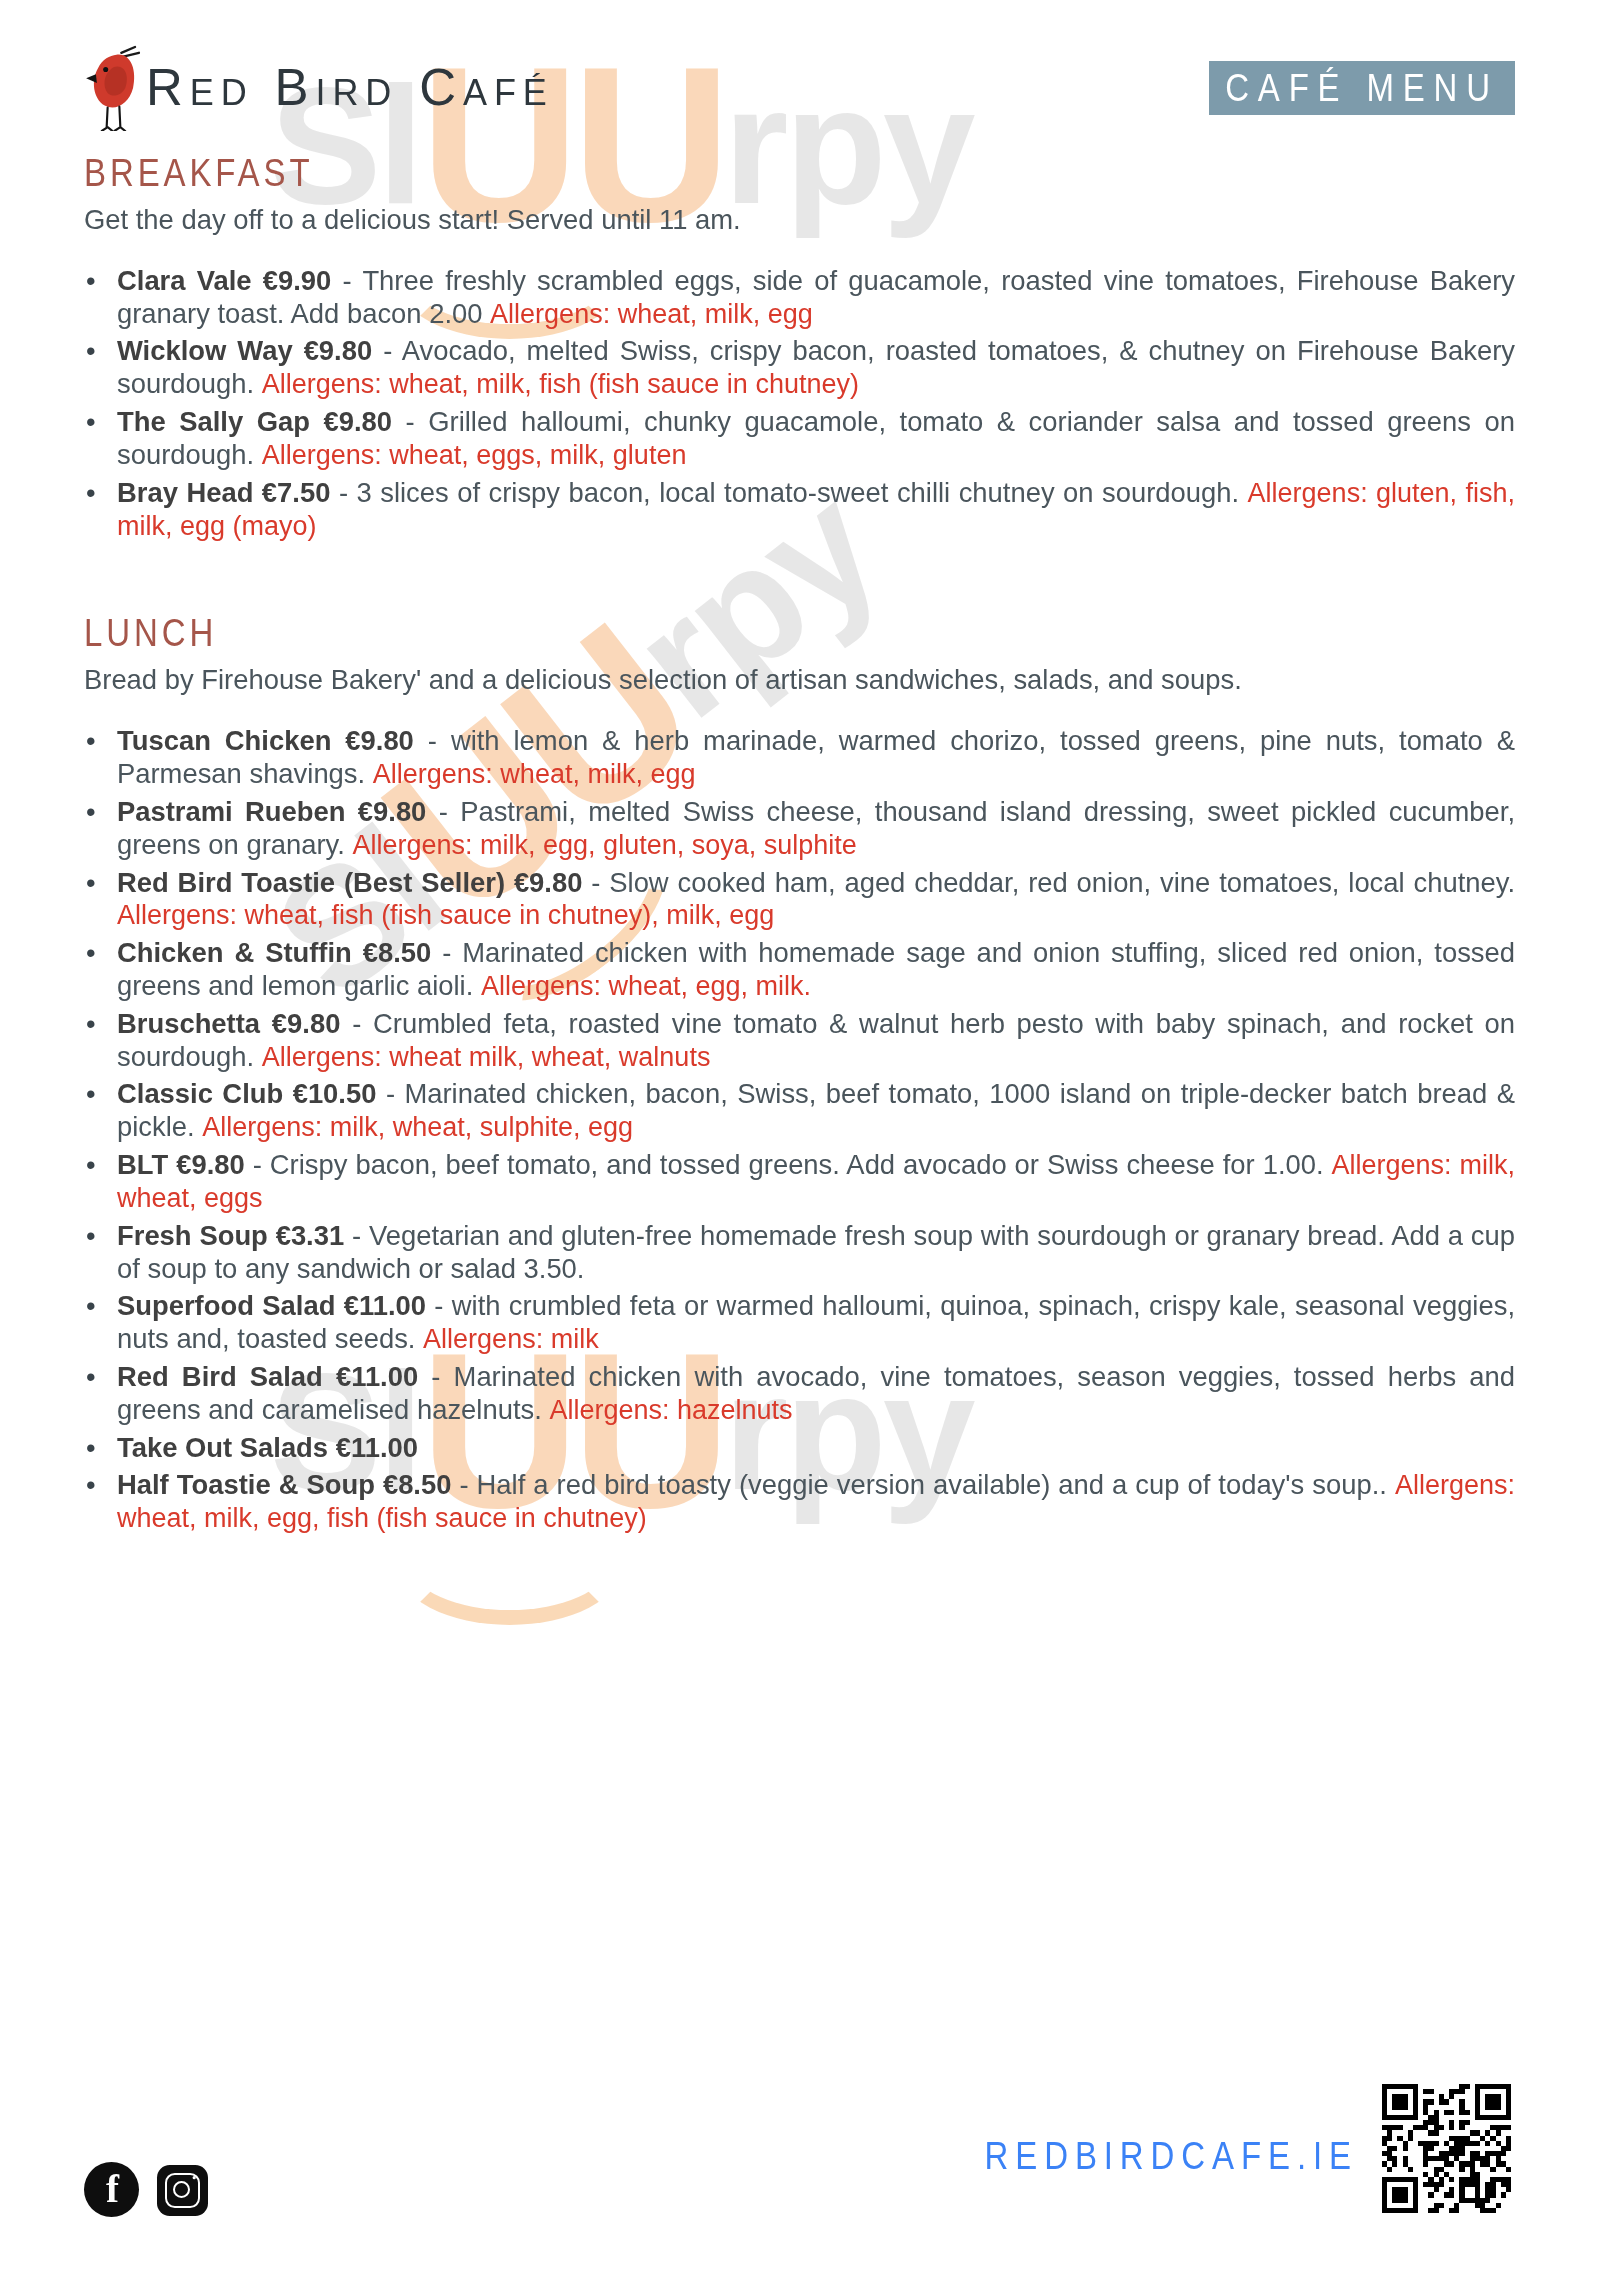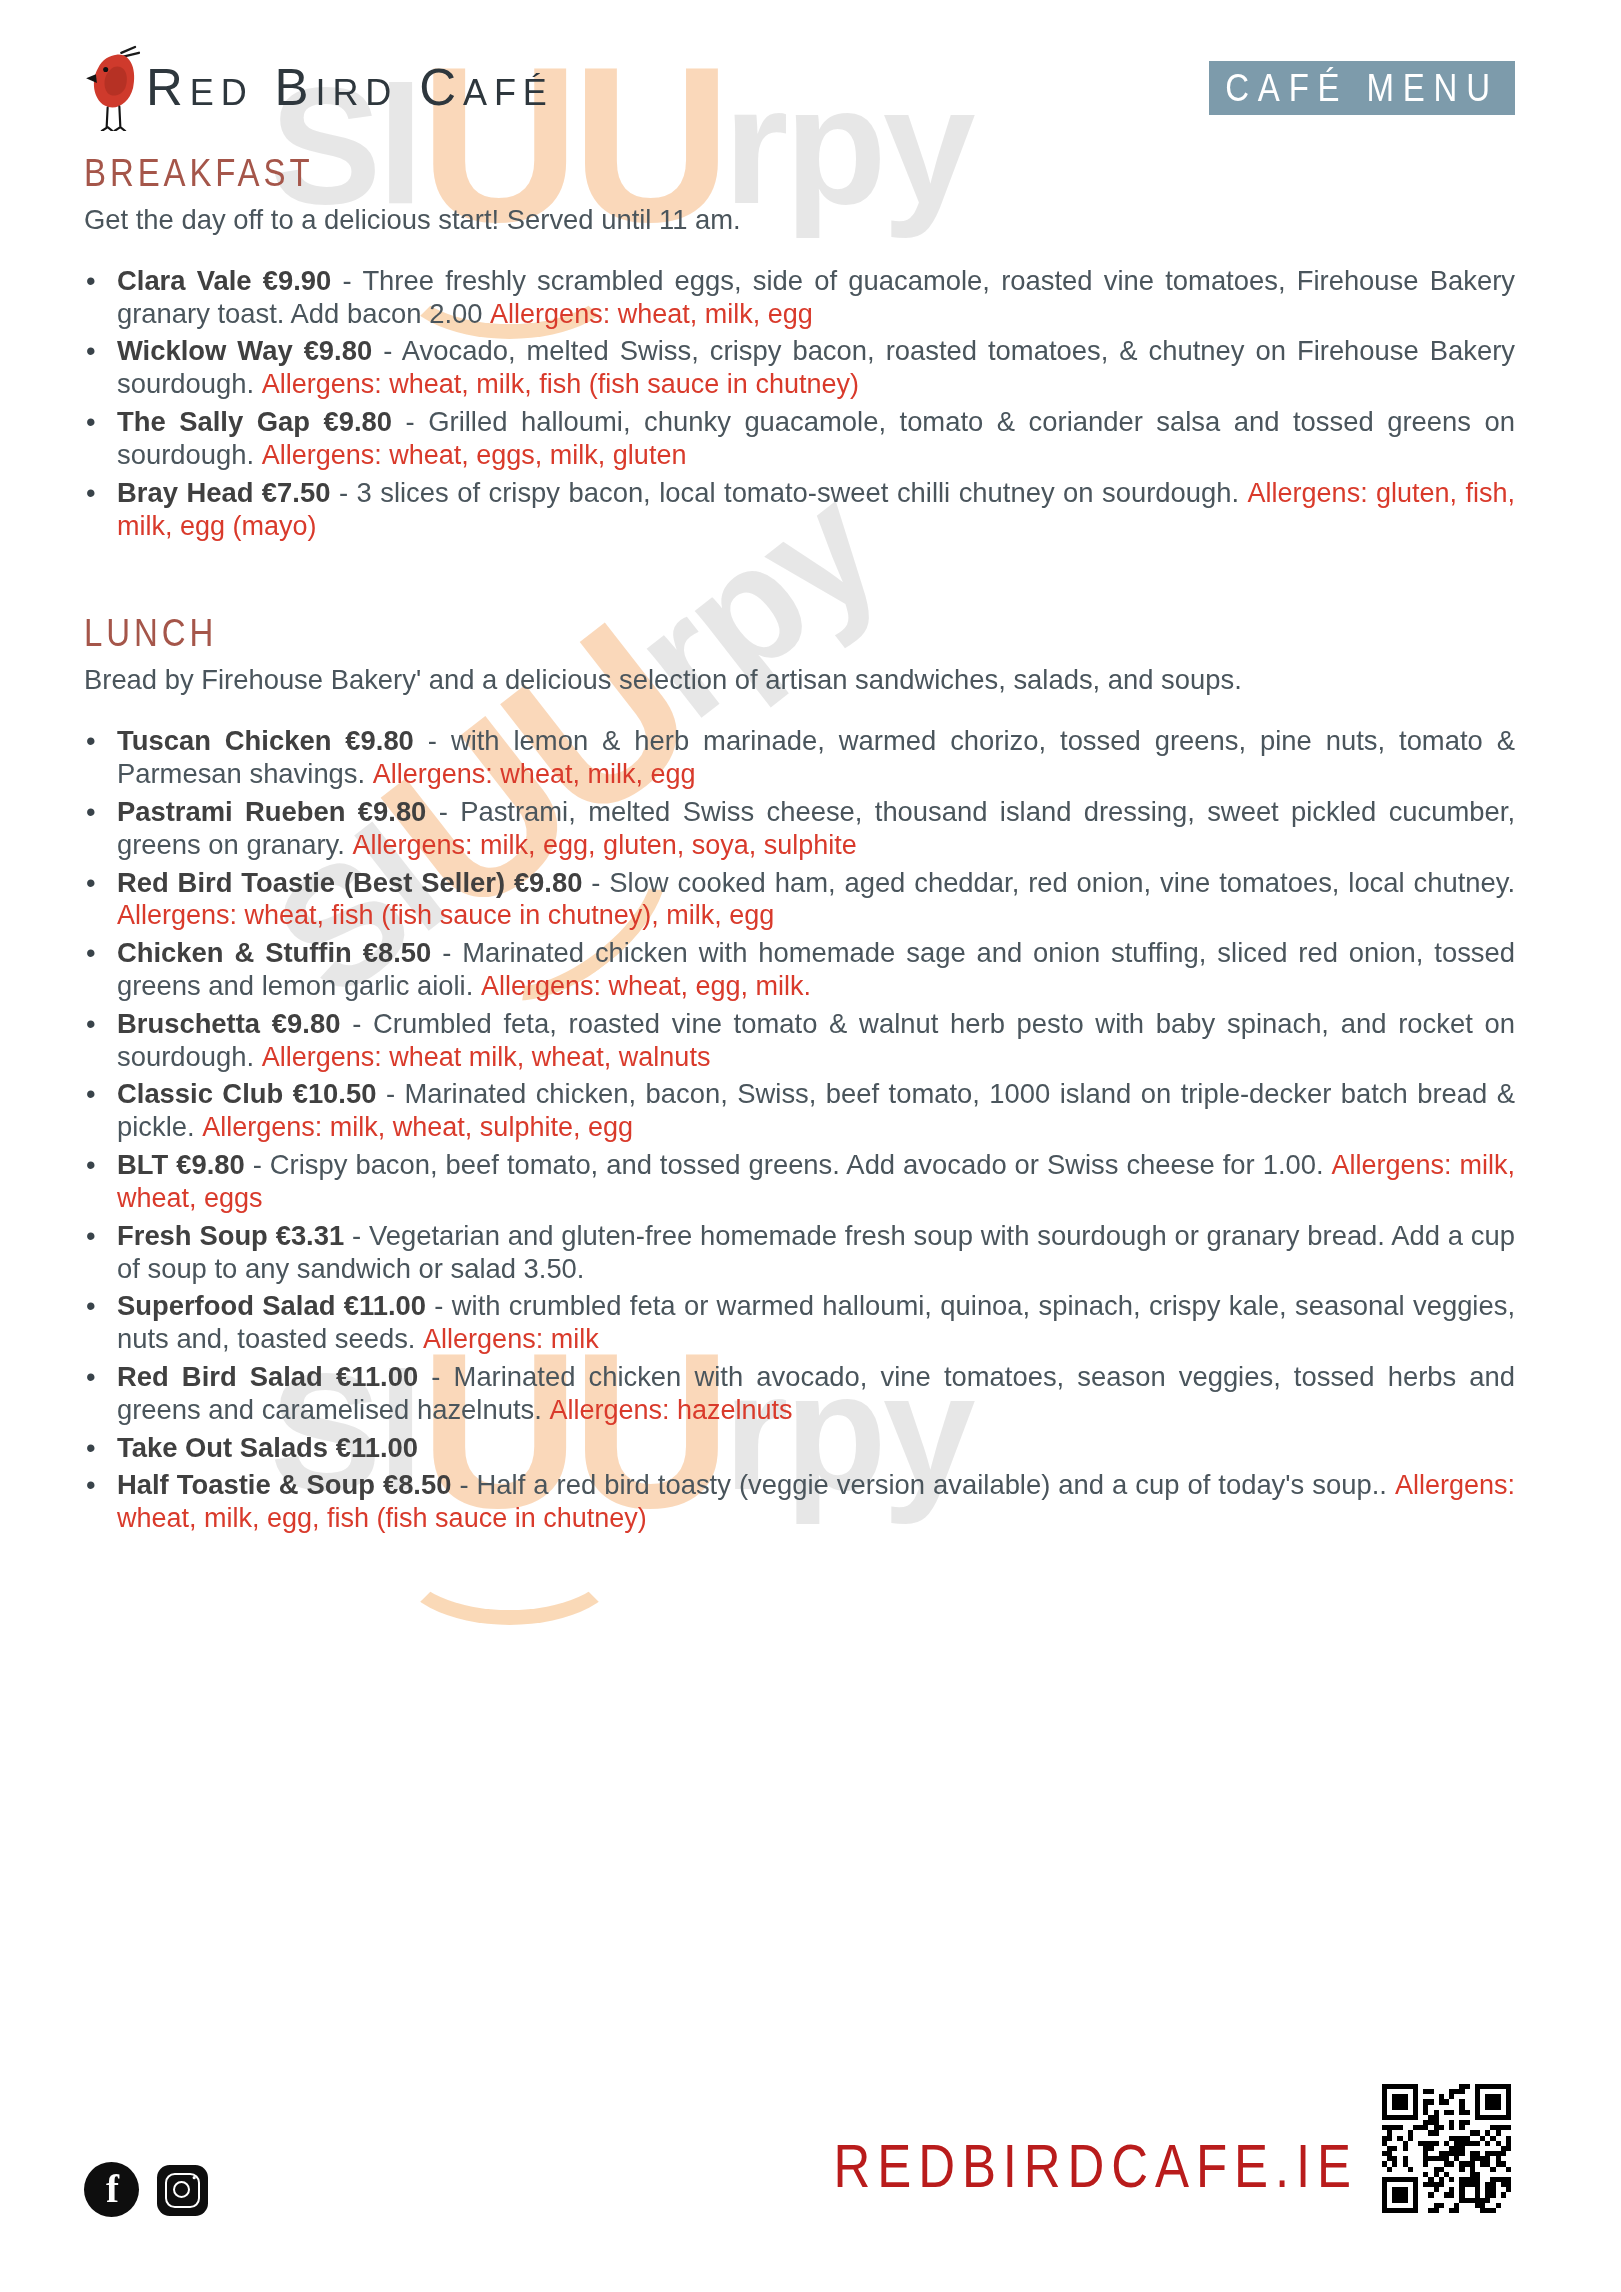--- a/index.html
+++ b/index.html
@@ -55,21 +55,21 @@
   .wm-bottom { top:1304px; left:270px; }
 
   
   .fb-icon { position:absolute; z-index:2; left:84px; top:2162px; width:55px; height:55px; background:#0e0e0e; border-radius:50%; cursor:pointer; }
   .fb-icon::before { content:"f"; position:absolute; left:50%; top:50%; transform:translate(-42%,-54%);
     color:#fff; font-family:"Liberation Serif", serif; font-weight:bold; font-size:39px; }
   .ig-icon { position:absolute; z-index:2; left:157px; top:2165px; width:51px; height:51px; background:#0e0e0e; border-radius:12.7px; cursor:pointer; }
   .ig-icon::before { content:""; position:absolute; inset:7.8px; border:2.9px solid #fff; border-radius:9.8px; }
   .ig-icon::after { content:""; position:absolute; left:50%; top:50%; width:13.7px; height:13.7px; margin:-9.8px 0 0 -9.8px;
     border:2.9px solid #fff; border-radius:50%; box-shadow:12.7px -11.8px 0 -6.9px #fff; }
-  .website { position:absolute; z-index:2; right:263px; top:2137px; font-size:51px; letter-spacing:6.9px; color:#b91c1c; white-space:nowrap; }
+  .website { position:absolute; z-index:2; right:263px; top:2137px; font-size:33px; letter-spacing:6.9px; color:#3b82f6; white-space:nowrap; }
   .qr { position:absolute; z-index:2; right:110px; top:2084px; width:129px; height:129px; }
 </style>
 </head>
 <body>
 
 <div class="page">
 
   <div class="watermark wm-top">
     <span class="wm-gray">Sl</span><span class="wm-orange">UU</span><span class="wm-gray">rpy</span>
     <div class="wm-swoosh"></div>

